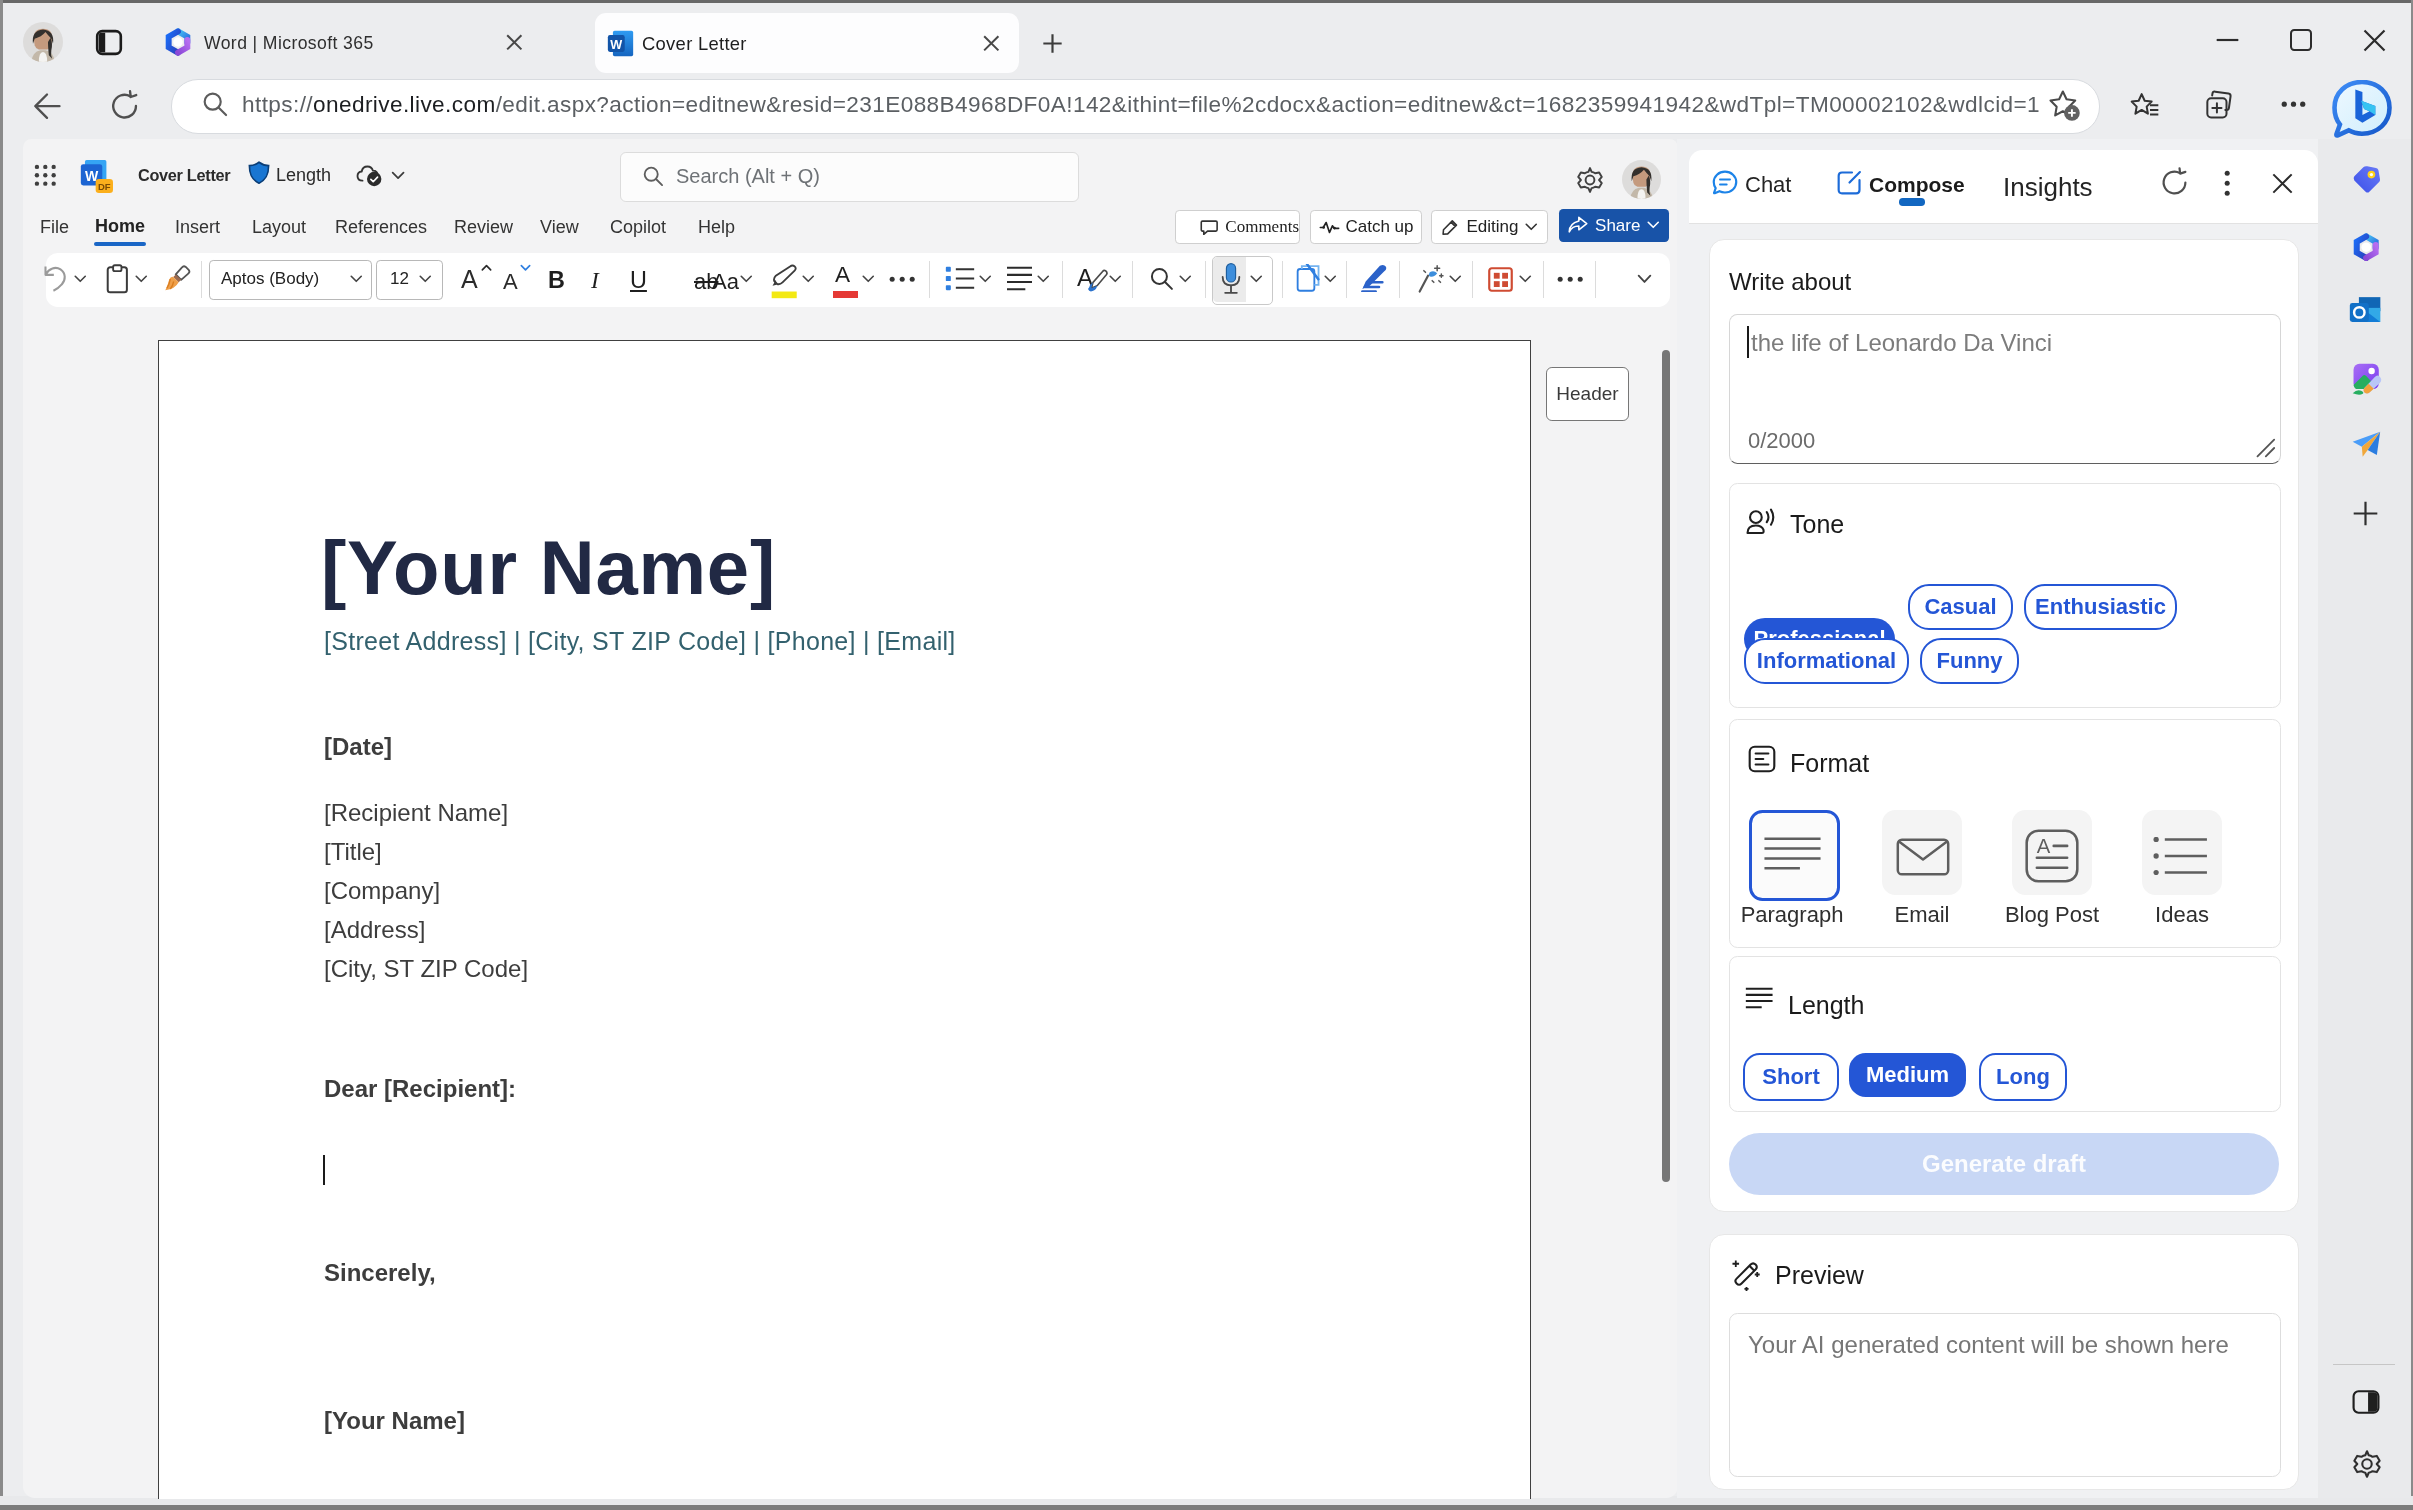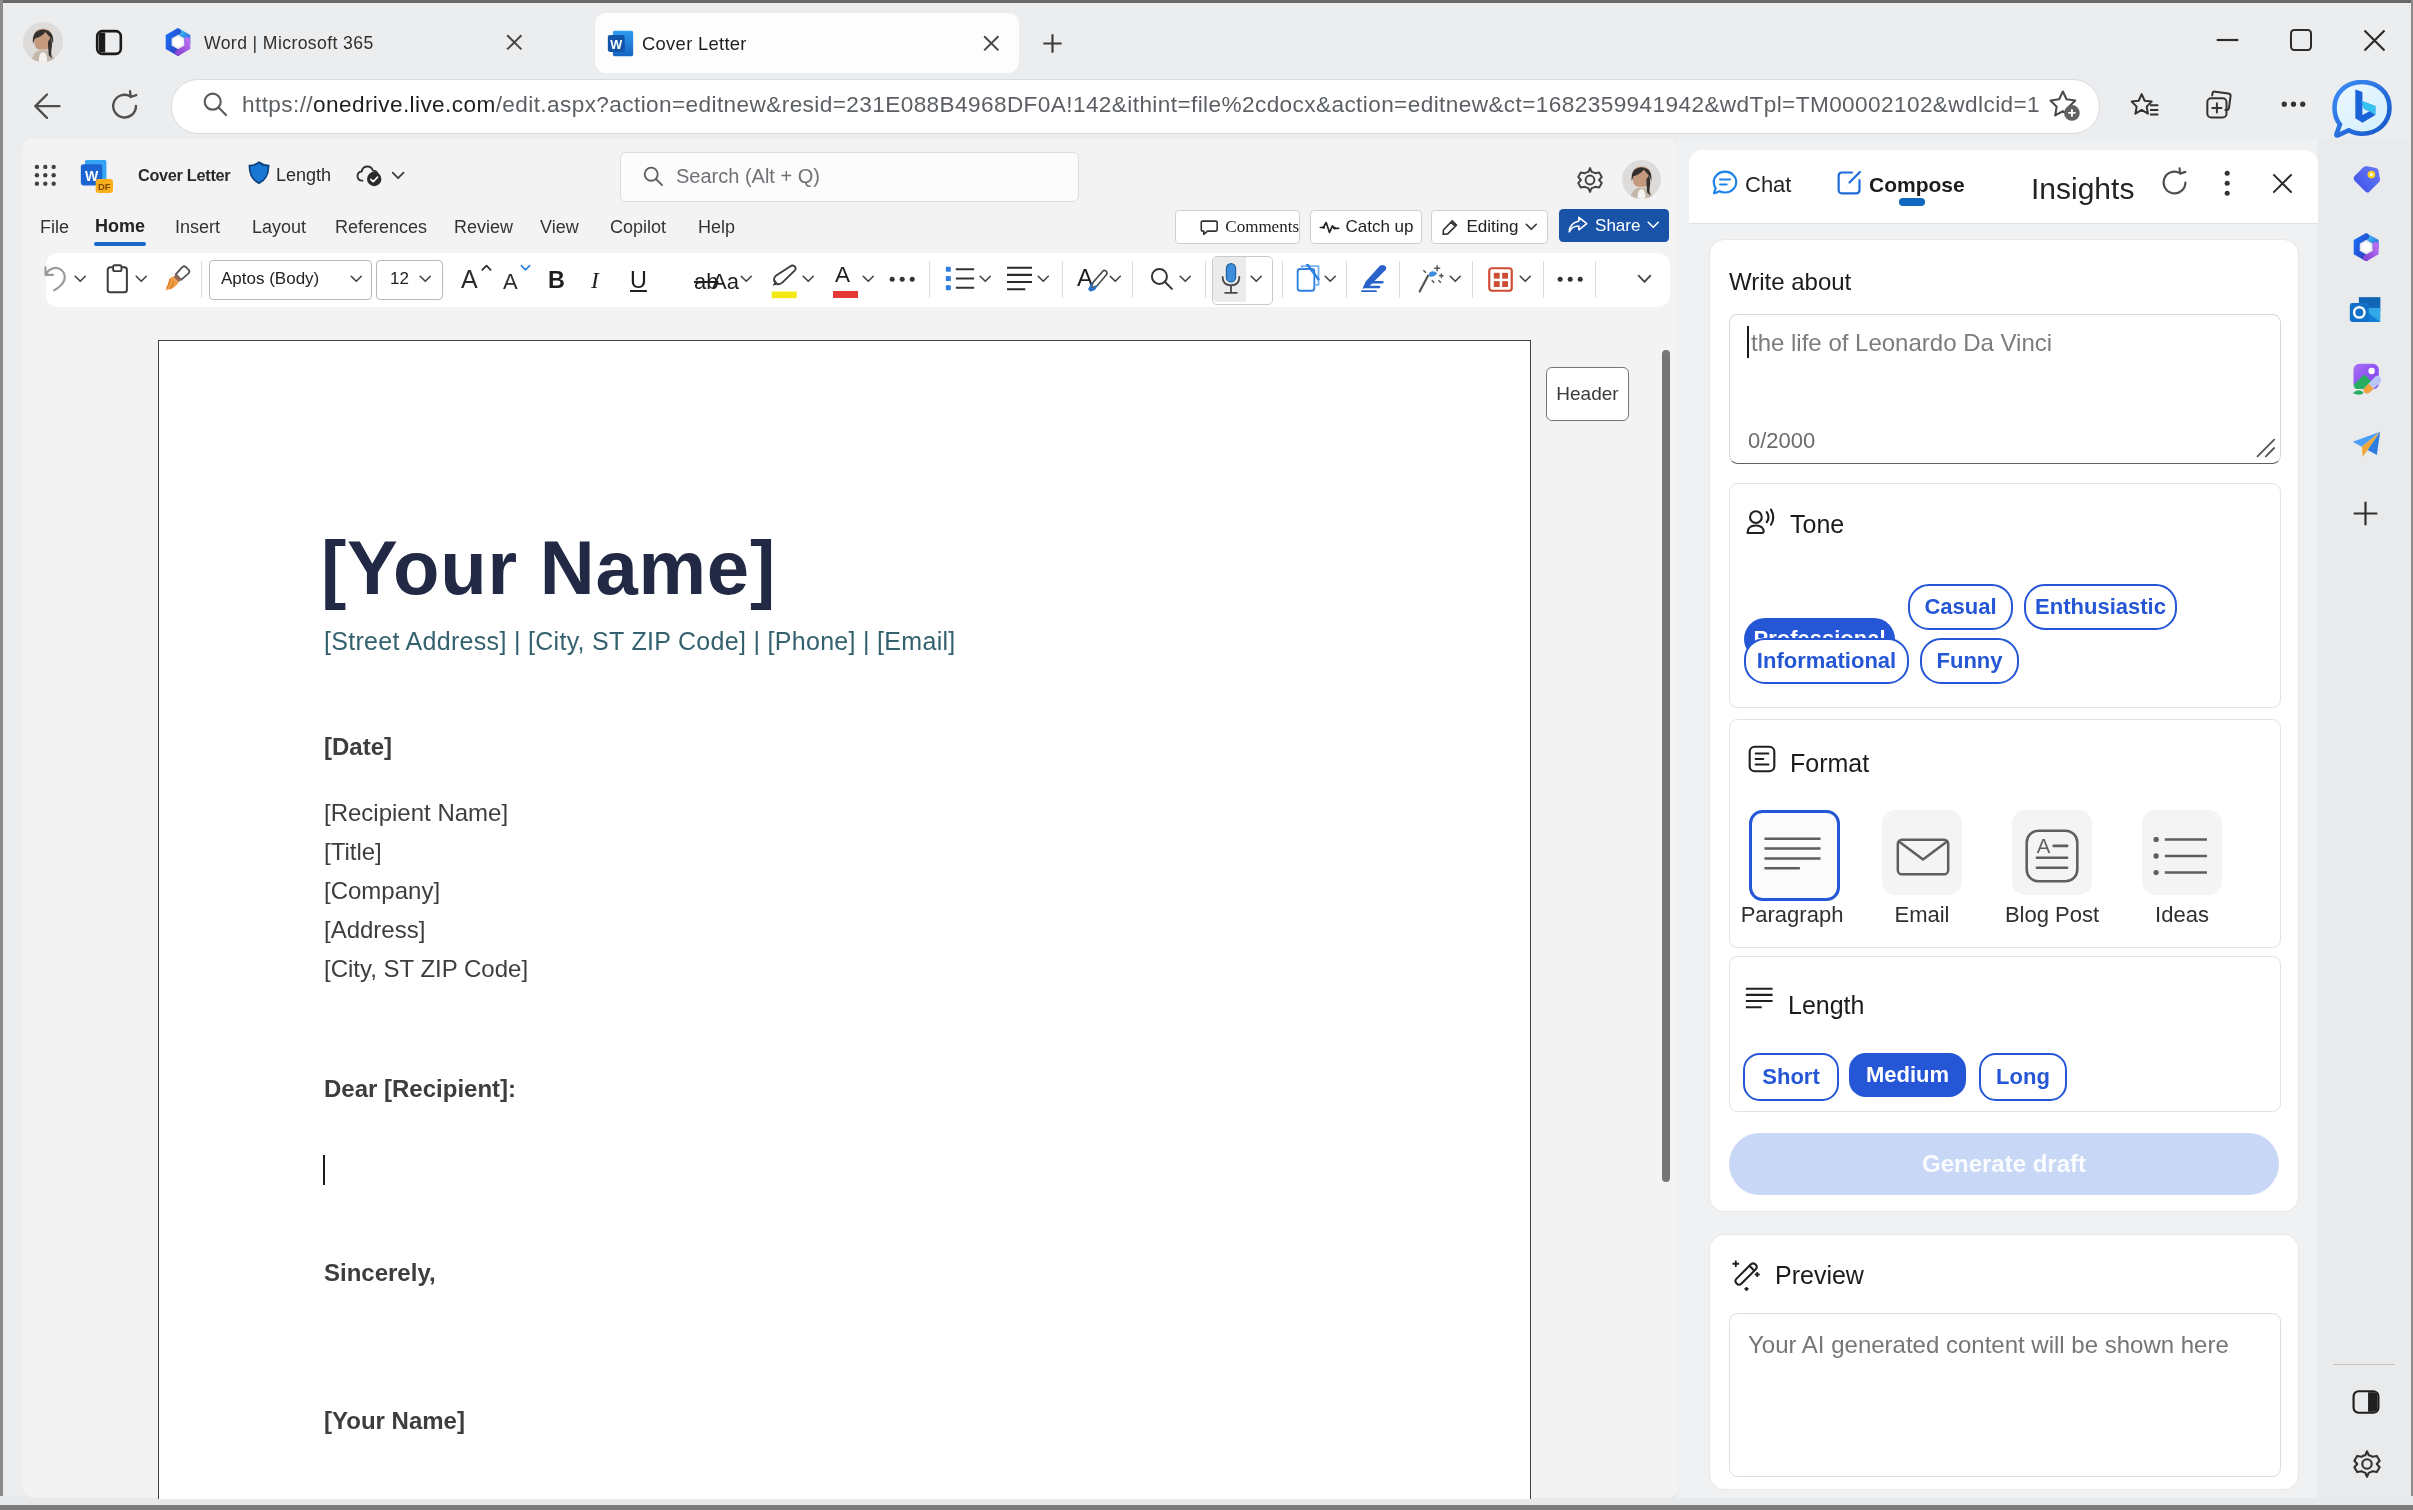--- a/index.html
+++ b/index.html
@@ -479,21 +479,21 @@
       <path d="M9.5 11.5 L21.5 11.5 M9.5 17.5 L17.5 17.5" stroke="#1c83e8" stroke-width="2.4" stroke-linecap="round"></path>
     </svg>
     <div class="abs" style="left:1745px;top:172px;font-size:22px;color:#242424;">Chat</div>
 
     <svg class="abs" style="left:1837px;top:170px;" width="25" height="25" viewBox="0 0 30 30">
       <path d="M27 12 L27 24 Q27 28 23 28 L6 28 Q2 28 2 24 L2 7 Q2 3 6 3 L18 3" stroke="#1c6bd8" stroke-width="2.6" fill="none" stroke-linecap="round"></path>
       <path d="M27.5 2.5 L15 15" stroke="#1c6bd8" stroke-width="2.6" stroke-linecap="round"></path>
     </svg>
     <div class="abs" style="left:1869px;top:173px;font-size:21px;font-weight:bold;color:#1b1b1b;">Compose</div>
     <div class="abs" style="left:1899px;top:198px;width:26px;height:7.5px;background:#1267c1;border-radius:3.8px;"></div>
-    <div class="abs" style="left:2003px;top:172px;font-size:30px;color:#242424;margin-left:28px;">Insights</div>
+    <div class="abs" style="left:2003px;top:172px;font-size:26px;color:#242424;">Insights</div>
 
     <svg class="abs" style="left:2159px;top:167px;" width="31" height="31" viewBox="0 0 37 37">
         <path d="M31.5 18.5 A13 13 0 1 1 24.8 7.1" stroke="#4f4f4f" stroke-width="2.6" fill="none" stroke-linecap="round"></path>
         <path d="M24.5 1.5 L25.3 7.9 L31.5 5.8" stroke="#4f4f4f" stroke-width="2.6" fill="none" stroke-linecap="round" stroke-linejoin="round"></path>
       </svg>
 
     <svg class="abs" style="left:2223px;top:169px;" width="8.4" height="28.4" viewBox="0 0 10 34">
         <circle cx="5" cy="5" r="3" fill="#333"></circle>
         <circle cx="5" cy="17" r="3" fill="#333"></circle>
         <circle cx="5" cy="29" r="3" fill="#333"></circle>

